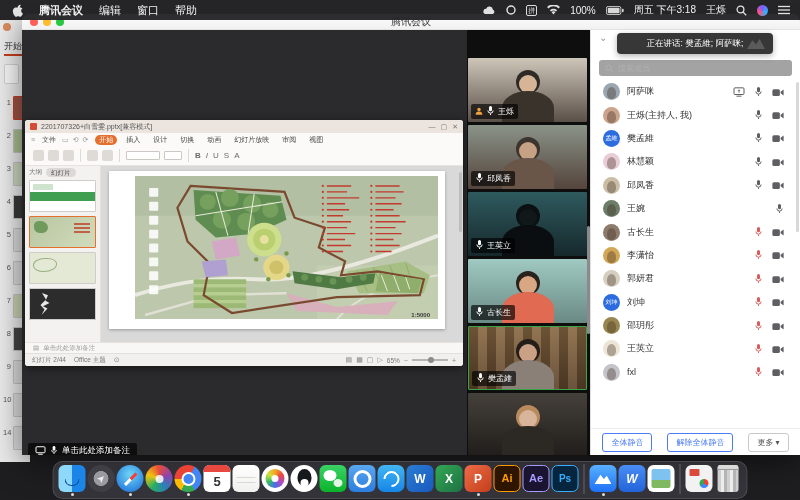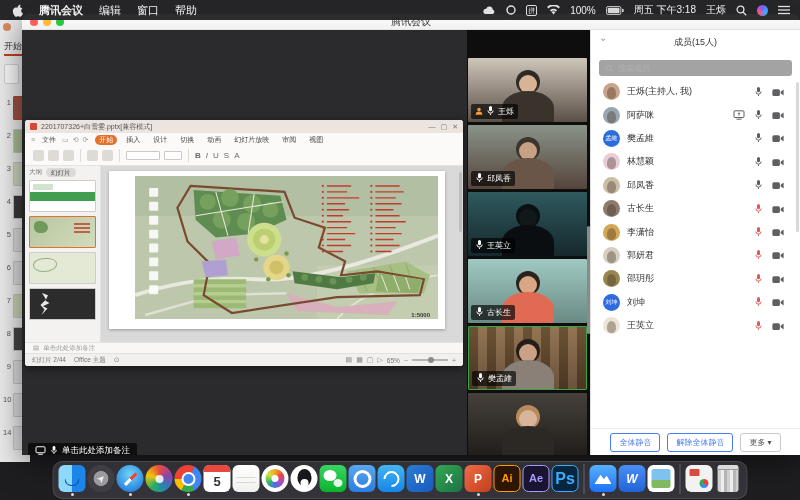--- a/index.html
+++ b/index.html
@@ -128,21 +128,21 @@
   #plist{position:absolute;left:0;right:6px;top:50px;bottom:27px;overflow:hidden;}
   .prow{height:23.4px;display:flex;align-items:center;padding:0 10px 0 12px;}
   .pav{width:17px;height:17px;border-radius:50%;flex:none;margin-right:7px;position:relative;overflow:hidden;}
   .pav.txt{display:flex;align-items:center;justify-content:center;color:#fff;font-size:6px;}
   .pav.photo::after{content:"";position:absolute;left:4px;top:4px;width:9px;height:12px;border-radius:50% 50% 40% 40%;
     background:rgba(60,40,30,.35);}
   .pname{font-size:9px;color:#333;white-space:nowrap;overflow:hidden;}
   .picons{margin-left:auto;display:flex;align-items:center;gap:9px;}
   #pscroll{position:absolute;right:1px;top:52px;width:3px;height:150px;background:#d8d8d8;border-radius:2px;}
   #pfooter{position:absolute;left:0;right:0;bottom:0;height:27px;background:#fff;border-top:1px solid #ececec;
-    display:flex;align-items:center;justify-content:center;gap:7px;}
+    display:flex;align-items:center;justify-content:center;gap:15px;}
   .pbtn{font-size:8px;padding:3px 8px;border-radius:3px;background:#fff;white-space:nowrap;cursor:default;}
   .pbtn.primary{border:1px solid #4a7cf5;color:#4a7cf5;}
   .pbtn.default{border:1px solid #c9c9c9;color:#555;}
 
   
   #dock{position:absolute;left:50%;transform:translateX(-50%);bottom:1px;height:38px;z-index:60;
     background:rgba(70,70,78,.55);border:1px solid rgba(255,255,255,.12);border-radius:10px;
     display:flex;align-items:center;gap:2px;padding:2px 5px 5px;}
   .dapp{position:relative;width:27px;height:27px;flex:none;}
   .dicon{width:27px;height:27px;border-radius:6px;position:relative;overflow:hidden;
@@ -183,21 +183,21 @@
   .dk-wechat::after{content:"";position:absolute;right:4px;bottom:5px;width:9px;height:8px;background:#e2f7e6;border-radius:50%;}
   .dk-tencent-docs{background:linear-gradient(#5aa7f0,#2b7de0);}
   .dk-tencent-docs::after{content:"";width:12px;height:12px;border:3px solid #fff;border-radius:50%;}
   .dk-cctalk{background:linear-gradient(#43b5f2,#1686e8);border-radius:7px;}
   .dk-cctalk::after{content:"";width:12px;height:12px;border:2.5px solid #fff;border-bottom-color:transparent;border-radius:50%;transform:rotate(45deg);}
   .dk-word{background:linear-gradient(135deg,#2b7cd3,#185abd);}
   .dk-excel{background:linear-gradient(135deg,#33a852,#1e7145);}
   .dk-powerpoint{background:linear-gradient(135deg,#ed6c47,#c43e1c);}
   .dk-illustrator{background:#2e1500;border:1px solid #ff9a00;} .dk-illustrator .dglyph{color:#ff9a00;font-size:11px;}
   .dk-after-effects{background:#1a1430;border:1px solid #a49bff;} .dk-after-effects .dglyph{color:#a49bff;font-size:11px;}
-  .dk-photoshop{background:#06263f;border:1px solid #38aefc;} .dk-photoshop .dglyph{color:#38aefc;font-size:16px;}
+  .dk-photoshop{background:#06263f;border:1px solid #38aefc;} .dk-photoshop .dglyph{color:#38aefc;font-size:10px;}
   .dk-tencent-meeting{background:linear-gradient(#58b0ff,#1f71f5);}
   .dk-tencent-meeting::after{content:"";width:17px;height:11px;background:#fff;
     clip-path:polygon(0 100%,35% 15%,55% 55%,72% 25%,100% 100%);}
   .dk-wps-office{background:linear-gradient(#4a8df5,#2264d8);} .dk-wps-office .dglyph{font-style:italic;}
   .dk-preview{background:#fff;}
   .dk-preview::after{content:"";position:absolute;inset:4px;border-radius:2px;
     background:linear-gradient(180deg,#7ec3f0 58%,#7fba62 58%);}
   .dk-downloads{background:#f2f2f2;}
   .dk-downloads::before{content:"";position:absolute;left:4px;top:4px;width:10px;height:7px;background:#d94a3d;border-radius:1px;}
   .dk-downloads::after{content:"";position:absolute;right:4px;bottom:4px;width:9px;height:9px;border-radius:50%;
@@ -673,112 +673,127 @@
             <i class="head" style="background:#b98a5c"></i>
             <i class="head" style="background:#d8b49a;width:18px;height:18px;top:17px"></i>
             <i class="body" style="background:#2c2824"></i>
           </div>
         </div>
 
       <div id="panel">
         <div id="panel-head">
           <span class="chev">⌄</span>
           <div id="panel-title">成员(15人)</div>
+          <div id="toast">
+            <span>正在讲话: 樊孟維; 阿萨咪;</span>
+            <i class="wm"></i>
+          </div>
         </div>
         <div id="psearch">
           <span>
             <svg width="9" height="9" viewBox="0 0 11 11">
                 <circle cx="4.5" cy="4.5" r="3.2" fill="none" stroke="#b0b0b0" stroke-width="1.2"></circle>
                 <line x1="7" y1="7" x2="9.8" y2="9.8" stroke="#b0b0b0" stroke-width="1.2"></line>
               </svg>
           </span>
           <input placeholder="搜索成员" style="">
         </div>
         <div id="plist">
             <div class="prow">
-              <span class="pav photo" style="background:#caa48c"></span>
-              <span class="pname">王烁(主持人, 我)</span>
-              <span class="picons">
-                <span><svg width="9" height="11" viewBox="0 0 12 14">
-                    <rect x="4" y="1" width="4" height="7" rx="2" fill="#5f5f63"></rect>
-                    <path d="M2.5 7a3.5 3.5 0 0 0 7 0" fill="none" stroke="#5f5f63" stroke-width="1.3"></path>
-                    <line x1="6" y1="11" x2="6" y2="13" stroke="#5f5f63" stroke-width="1.3"></line>
-                  </svg></span>
-                <span><svg width="12" height="9" viewBox="0 0 16 11">
-                    <rect x="0.5" y="1" width="10" height="9" rx="2" fill="#5f5f63"></rect>
-                    <path d="M11.5 4.5 L15.5 1.5 v8 L11.5 6.5z" fill="#5f5f63"></path>
-                  </svg></span>
-              </span>
-            </div>
-            <div class="prow">
               <span class="pav photo" style="background:#9aa7b0"></span>
               <span class="pname">阿萨咪</span>
               <span class="picons">
                 <span><svg width="12" height="10" viewBox="0 0 14 12">
                     <rect x="1" y="1" width="12" height="8" rx="1.2" fill="none" stroke="#5f5f63" stroke-width="1.2"></rect>
                     <line x1="4" y1="11" x2="10" y2="11" stroke="#5f5f63" stroke-width="1.2"></line>
                     <path d="M7 7V3.4M5.6 4.8L7 3.4l1.4 1.4" stroke="#5f5f63" fill="none" stroke-width="1"></path>
                   </svg></span>
                 <span><svg width="9" height="11" viewBox="0 0 12 14">
                     <rect x="4" y="1" width="4" height="7" rx="2" fill="#5f5f63"></rect>
                     <path d="M2.5 7a3.5 3.5 0 0 0 7 0" fill="none" stroke="#5f5f63" stroke-width="1.3"></path>
                     <line x1="6" y1="11" x2="6" y2="13" stroke="#5f5f63" stroke-width="1.3"></line>
                   </svg></span>
                 <span><svg width="12" height="9" viewBox="0 0 16 11">
                     <rect x="0.5" y="1" width="10" height="9" rx="2" fill="#5f5f63"></rect>
                     <path d="M11.5 4.5 L15.5 1.5 v8 L11.5 6.5z" fill="#5f5f63"></path>
                   </svg></span>
               </span>
             </div>
             <div class="prow">
-              <span class="pav txt" style="background:#2d6cdf">孟維</span>
-              <span class="pname">樊孟維</span>
+              <span class="pav photo" style="background:#caa48c"></span>
+              <span class="pname">王烁(主持人, 我)</span>
               <span class="picons">
                 <span><svg width="9" height="11" viewBox="0 0 12 14">
                     <rect x="4" y="1" width="4" height="7" rx="2" fill="#5f5f63"></rect>
                     <path d="M2.5 7a3.5 3.5 0 0 0 7 0" fill="none" stroke="#5f5f63" stroke-width="1.3"></path>
                     <line x1="6" y1="11" x2="6" y2="13" stroke="#5f5f63" stroke-width="1.3"></line>
                   </svg></span>
                 <span><svg width="12" height="9" viewBox="0 0 16 11">
                     <rect x="0.5" y="1" width="10" height="9" rx="2" fill="#5f5f63"></rect>
                     <path d="M11.5 4.5 L15.5 1.5 v8 L11.5 6.5z" fill="#5f5f63"></path>
                   </svg></span>
               </span>
             </div>
             <div class="prow">
-              <span class="pav photo" style="background:#e8cdd6"></span>
-              <span class="pname">林慧颖</span>
+              <span class="pav txt" style="background:#2d6cdf">孟維</span>
+              <span class="pname">樊孟維</span>
               <span class="picons">
                 <span><svg width="9" height="11" viewBox="0 0 12 14">
                     <rect x="4" y="1" width="4" height="7" rx="2" fill="#5f5f63"></rect>
                     <path d="M2.5 7a3.5 3.5 0 0 0 7 0" fill="none" stroke="#5f5f63" stroke-width="1.3"></path>
                     <line x1="6" y1="11" x2="6" y2="13" stroke="#5f5f63" stroke-width="1.3"></line>
                   </svg></span>
                 <span><svg width="12" height="9" viewBox="0 0 16 11">
                     <rect x="0.5" y="1" width="10" height="9" rx="2" fill="#5f5f63"></rect>
                     <path d="M11.5 4.5 L15.5 1.5 v8 L11.5 6.5z" fill="#5f5f63"></path>
                   </svg></span>
               </span>
             </div>
             <div class="prow">
-              <span class="pav photo" style="background:#cabfa6"></span>
-              <span class="pname">邱凤香</span>
+              <span class="pav photo" style="background:#e8cdd6"></span>
+              <span class="pname">林慧颖</span>
               <span class="picons">
                 <span><svg width="9" height="11" viewBox="0 0 12 14">
                     <rect x="4" y="1" width="4" height="7" rx="2" fill="#5f5f63"></rect>
                     <path d="M2.5 7a3.5 3.5 0 0 0 7 0" fill="none" stroke="#5f5f63" stroke-width="1.3"></path>
                     <line x1="6" y1="11" x2="6" y2="13" stroke="#5f5f63" stroke-width="1.3"></line>
                   </svg></span>
                 <span><svg width="12" height="9" viewBox="0 0 16 11">
                     <rect x="0.5" y="1" width="10" height="9" rx="2" fill="#5f5f63"></rect>
                     <path d="M11.5 4.5 L15.5 1.5 v8 L11.5 6.5z" fill="#5f5f63"></path>
                   </svg></span>
               </span>
             </div>
             <div class="prow">
+              <span class="pav photo" style="background:#cabfa6"></span>
+              <span class="pname">邱凤香</span>
+              <span class="picons">
+                <span><svg width="9" height="11" viewBox="0 0 12 14">
+                    <rect x="4" y="1" width="4" height="7" rx="2" fill="#5f5f63"></rect>
+                    <path d="M2.5 7a3.5 3.5 0 0 0 7 0" fill="none" stroke="#5f5f63" stroke-width="1.3"></path>
+                    <line x1="6" y1="11" x2="6" y2="13" stroke="#5f5f63" stroke-width="1.3"></line>
+                  </svg></span>
+                <span><svg width="12" height="9" viewBox="0 0 16 11">
+                    <rect x="0.5" y="1" width="10" height="9" rx="2" fill="#5f5f63"></rect>
+                    <path d="M11.5 4.5 L15.5 1.5 v8 L11.5 6.5z" fill="#5f5f63"></path>
+                  </svg></span>
+              </span>
+            </div>
+            <div class="prow">
+              <span class="pav photo" style="background:#6d7d68"></span>
+              <span class="pname">王婉</span>
+              <span class="picons">
+                <span><svg width="9" height="11" viewBox="0 0 12 14">
+                    <rect x="4" y="1" width="4" height="7" rx="2" fill="#5f5f63"></rect>
+                    <path d="M2.5 7a3.5 3.5 0 0 0 7 0" fill="none" stroke="#5f5f63" stroke-width="1.3"></path>
+                    <line x1="6" y1="11" x2="6" y2="13" stroke="#5f5f63" stroke-width="1.3"></line>
+                  </svg></span>
+              </span>
+            </div>
+            <div class="prow">
               <span class="pav photo" style="background:#8d7c6c"></span>
               <span class="pname">古长生</span>
               <span class="picons">
                 <span><svg width="9" height="11" viewBox="0 0 12 14">
                     <rect x="4" y="1" width="4" height="7" rx="2" fill="#d65c5c"></rect>
                     <path d="M2.5 7a3.5 3.5 0 0 0 7 0" fill="none" stroke="#d65c5c" stroke-width="1.3"></path>
                     <line x1="6" y1="11" x2="6" y2="13" stroke="#d65c5c" stroke-width="1.3"></line>
                   </svg></span>
                 <span><svg width="12" height="9" viewBox="0 0 16 11">
                     <rect x="0.5" y="1" width="10" height="9" rx="2" fill="#5f5f63"></rect>
@@ -810,52 +825,67 @@
                     <path d="M2.5 7a3.5 3.5 0 0 0 7 0" fill="none" stroke="#d65c5c" stroke-width="1.3"></path>
                     <line x1="6" y1="11" x2="6" y2="13" stroke="#d65c5c" stroke-width="1.3"></line>
                   </svg></span>
                 <span><svg width="12" height="9" viewBox="0 0 16 11">
                     <rect x="0.5" y="1" width="10" height="9" rx="2" fill="#5f5f63"></rect>
                     <path d="M11.5 4.5 L15.5 1.5 v8 L11.5 6.5z" fill="#5f5f63"></path>
                   </svg></span>
               </span>
             </div>
             <div class="prow">
-              <span class="pav photo" style="background:#97864f"></span>
-              <span class="pname">邵玥彤</span>
+              <span class="pav txt" style="background:#2d6cdf">刘坤</span>
+              <span class="pname">刘坤</span>
               <span class="picons">
                 <span><svg width="9" height="11" viewBox="0 0 12 14">
                     <rect x="4" y="1" width="4" height="7" rx="2" fill="#d65c5c"></rect>
                     <path d="M2.5 7a3.5 3.5 0 0 0 7 0" fill="none" stroke="#d65c5c" stroke-width="1.3"></path>
                     <line x1="6" y1="11" x2="6" y2="13" stroke="#d65c5c" stroke-width="1.3"></line>
                   </svg></span>
                 <span><svg width="12" height="9" viewBox="0 0 16 11">
                     <rect x="0.5" y="1" width="10" height="9" rx="2" fill="#5f5f63"></rect>
                     <path d="M11.5 4.5 L15.5 1.5 v8 L11.5 6.5z" fill="#5f5f63"></path>
                   </svg></span>
               </span>
             </div>
             <div class="prow">
-              <span class="pav txt" style="background:#2d6cdf">刘坤</span>
-              <span class="pname">刘坤</span>
+              <span class="pav photo" style="background:#97864f"></span>
+              <span class="pname">邵玥彤</span>
               <span class="picons">
                 <span><svg width="9" height="11" viewBox="0 0 12 14">
                     <rect x="4" y="1" width="4" height="7" rx="2" fill="#d65c5c"></rect>
                     <path d="M2.5 7a3.5 3.5 0 0 0 7 0" fill="none" stroke="#d65c5c" stroke-width="1.3"></path>
                     <line x1="6" y1="11" x2="6" y2="13" stroke="#d65c5c" stroke-width="1.3"></line>
                   </svg></span>
                 <span><svg width="12" height="9" viewBox="0 0 16 11">
                     <rect x="0.5" y="1" width="10" height="9" rx="2" fill="#5f5f63"></rect>
                     <path d="M11.5 4.5 L15.5 1.5 v8 L11.5 6.5z" fill="#5f5f63"></path>
                   </svg></span>
               </span>
             </div>
             <div class="prow">
               <span class="pav photo" style="background:#ece4d4"></span>
               <span class="pname">王英立</span>
+              <span class="picons">
+                <span><svg width="9" height="11" viewBox="0 0 12 14">
+                    <rect x="4" y="1" width="4" height="7" rx="2" fill="#d65c5c"></rect>
+                    <path d="M2.5 7a3.5 3.5 0 0 0 7 0" fill="none" stroke="#d65c5c" stroke-width="1.3"></path>
+                    <line x1="6" y1="11" x2="6" y2="13" stroke="#d65c5c" stroke-width="1.3"></line>
+                  </svg></span>
+                <span><svg width="12" height="9" viewBox="0 0 16 11">
+                    <rect x="0.5" y="1" width="10" height="9" rx="2" fill="#5f5f63"></rect>
+                    <path d="M11.5 4.5 L15.5 1.5 v8 L11.5 6.5z" fill="#5f5f63"></path>
+                  </svg></span>
+              </span>
+            </div>
+            <div class="prow">
+              <span class="pav photo" style="background:#c4c4c8"></span>
+              <span class="pname">fxl</span>
               <span class="picons">
                 <span><svg width="9" height="11" viewBox="0 0 12 14">
                     <rect x="4" y="1" width="4" height="7" rx="2" fill="#d65c5c"></rect>
                     <path d="M2.5 7a3.5 3.5 0 0 0 7 0" fill="none" stroke="#d65c5c" stroke-width="1.3"></path>
                     <line x1="6" y1="11" x2="6" y2="13" stroke="#d65c5c" stroke-width="1.3"></line>
                   </svg></span>
                 <span><svg width="12" height="9" viewBox="0 0 16 11">
                     <rect x="0.5" y="1" width="10" height="9" rx="2" fill="#5f5f63"></rect>
                     <path d="M11.5 4.5 L15.5 1.5 v8 L11.5 6.5z" fill="#5f5f63"></path>
                   </svg></span>

